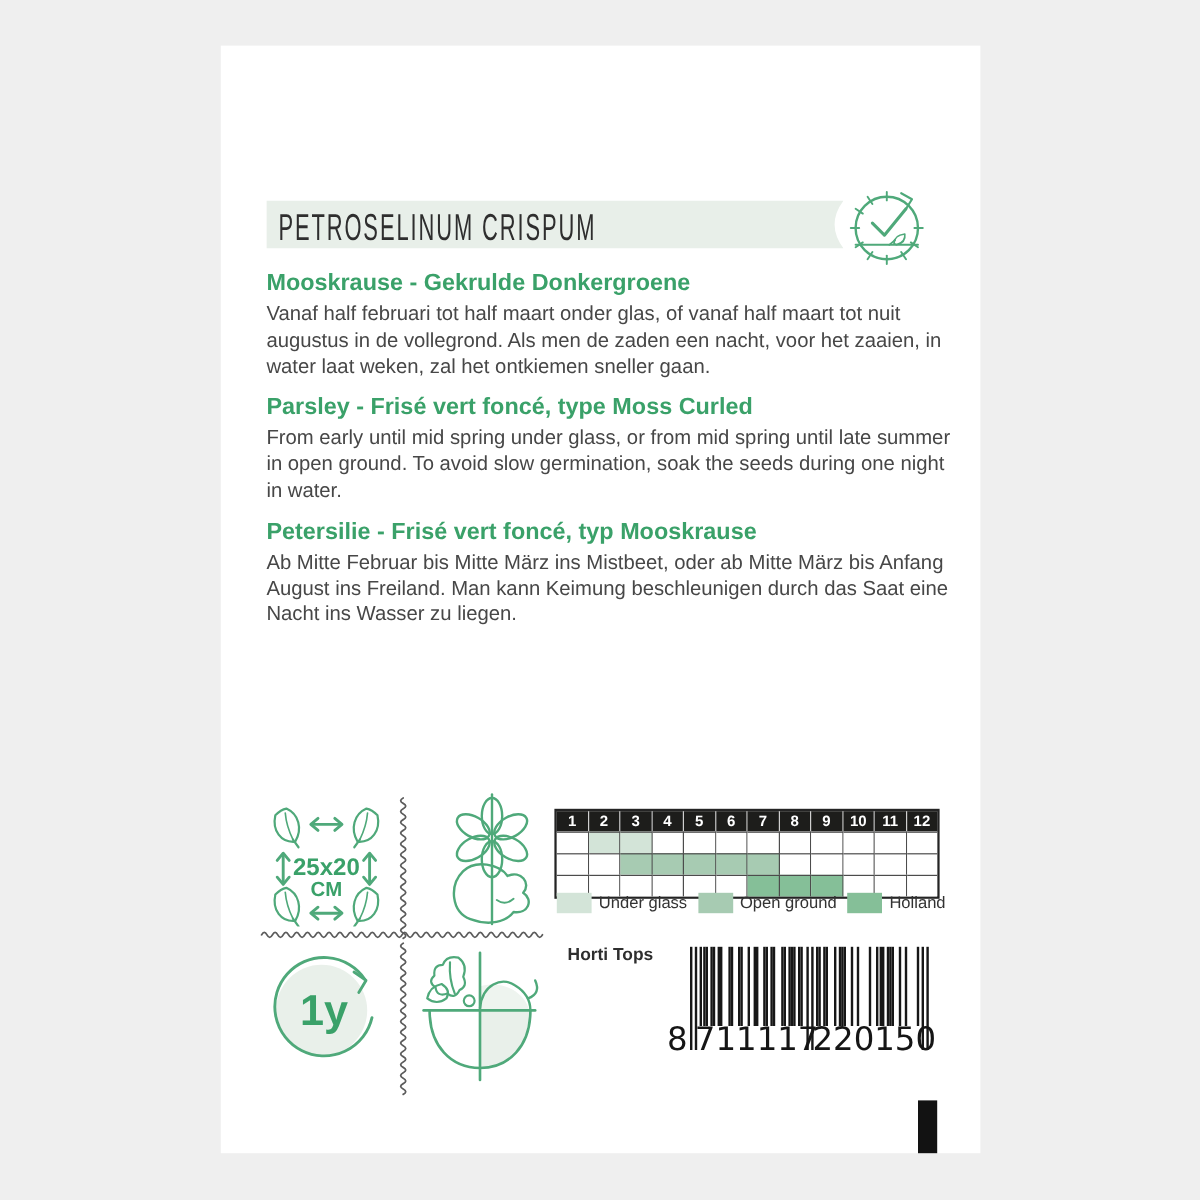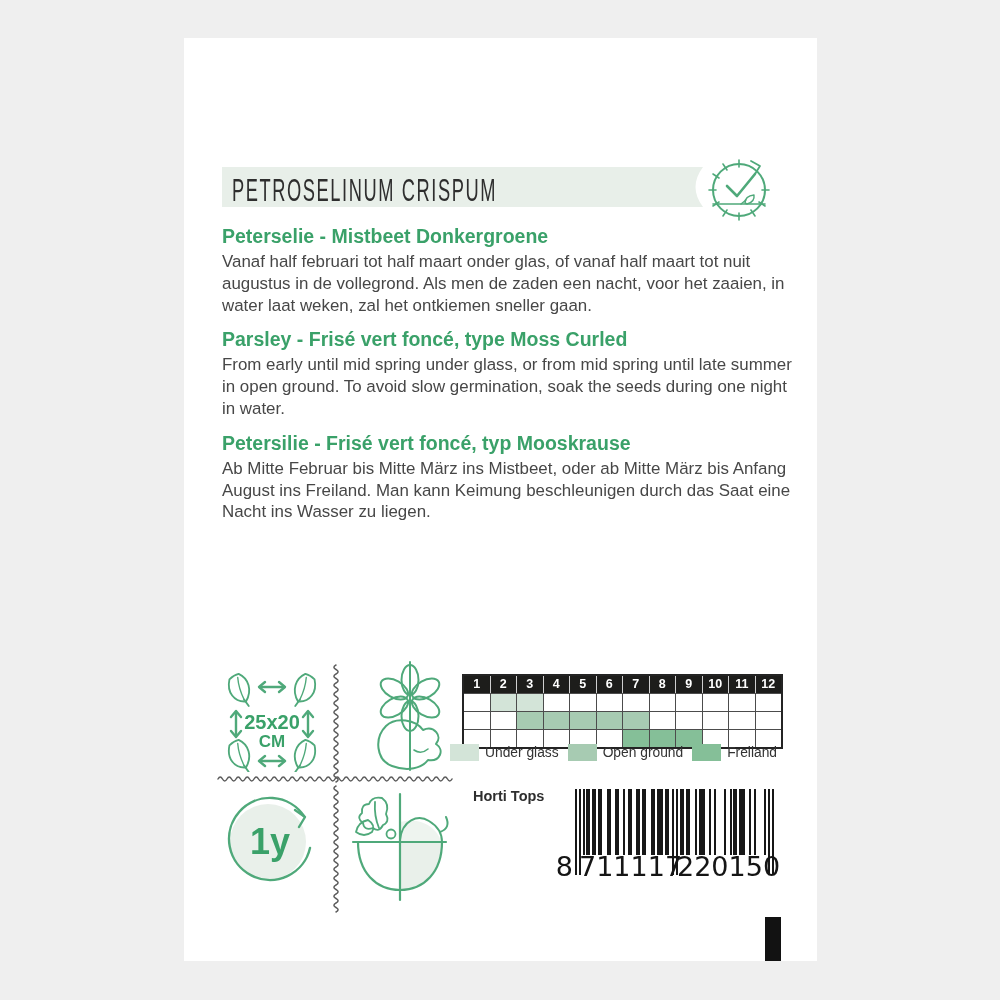--- a/index.html
+++ b/index.html
@@ -52,21 +52,21 @@
     flex:1 1 0;height:17px;background:#1d1d1b;color:#fff;
     font-size:12.5px;font-weight:700;text-align:center;line-height:17px;
     border-right:1px solid #cfcfcf;box-sizing:border-box;
   }
   .cal-h:last-child{border-right:none;}
   .cal-c{
     flex:1 1 0;height:18px;background:#fff;
     border-right:1px solid #4c4c4c;border-top:1px solid #4c4c4c;box-sizing:border-box;
   }
   .cal-c:last-child{border-right:none;}
-  .legend{position:absolute;left:266px;top:706px;display:flex;align-items:center;}
+  .legend{position:absolute;left:280px;top:706px;display:flex;align-items:center;}
   .legend-item{display:flex;align-items:center;margin-right:9px;}
   .legend-swatch{width:29px;height:17px;margin-right:6px;}
   .legend-label{font-size:13.8px;color:#333;}
   
   .distributor{position:absolute;left:289px;top:750px;width:120px;color:#3d3d3d;}
   .distributor .dname{font-size:14.5px;font-weight:700;line-height:17px;color:#2e2e2e;}
   .distributor .dline{font-size:13.5px;line-height:16.6px;white-space:pre-line;}
   .barcode{position:absolute;left:391px;top:751px;width:200px;height:100px;}
   .bars{position:absolute;left:0;top:0;width:200px;height:90px;}
   .bar{position:absolute;top:0;background:#171717;}
@@ -107,21 +107,21 @@
     </g>
     <path d="M21 30 L31 40 L49 18" class="g-stroke" stroke-width="2.6"></path>
     <path d="M45 5 L54 10 L49 18" class="g-stroke" stroke-width="1.8"></path>
     <line x1="7" y1="48" x2="59" y2="48" class="g-stroke" stroke-width="1.6"></line>
     <path d="M39 47 Q39 40 48 39 Q49 46 41 48 Z" class="g-stroke" stroke-width="1.4"></path>
     <line x1="35" y1="48" x2="40" y2="44" class="g-stroke" stroke-width="1.4"></line>
   </svg>
 
   <div class="sections">
     <div class="section">
-      <h2>Peterselie - Mistbeet Donkergroene</h2>
+      <h2>Mooskrause - Gekrulde Donkergroene</h2>
       <p>Vanaf half februari tot half maart onder glas, of vanaf half maart tot nuit
 augustus in de vollegrond. Als men de zaden een nacht, voor het zaaien, in
 water laat weken, zal het ontkiemen sneller gaan.</p>
     </div>
     <div class="section">
       <h2>Parsley - Frisé vert foncé, type Moss Curled</h2>
       <p>From early until mid spring under glass, or from mid spring until late summer
 in open ground. To avoid slow germination, soak the seeds during one night
 in water.</p>
     </div>
@@ -286,21 +286,21 @@
       <div class="legend-item">
         <div class="legend-swatch" style="background: rgb(211, 228, 216);"></div>
         <div class="legend-label">Under glass</div>
       </div>
       <div class="legend-item">
         <div class="legend-swatch" style="background: rgb(167, 203, 178);"></div>
         <div class="legend-label">Open ground</div>
       </div>
       <div class="legend-item">
         <div class="legend-swatch" style="background: rgb(133, 191, 152);"></div>
-        <div class="legend-label">Freiland</div>
+        <div class="legend-label">Holland</div>
       </div>
     </div>
 
   <div class="distributor">
     <div class="dname">Horti Tops</div>
   </div>
 
   <div class="barcode" aria-label="barcode">
     <div class="bars" id="bc-bars">
         <div class="bar" style="left: 0px; width: 2.1px; height: 86px;"></div>

